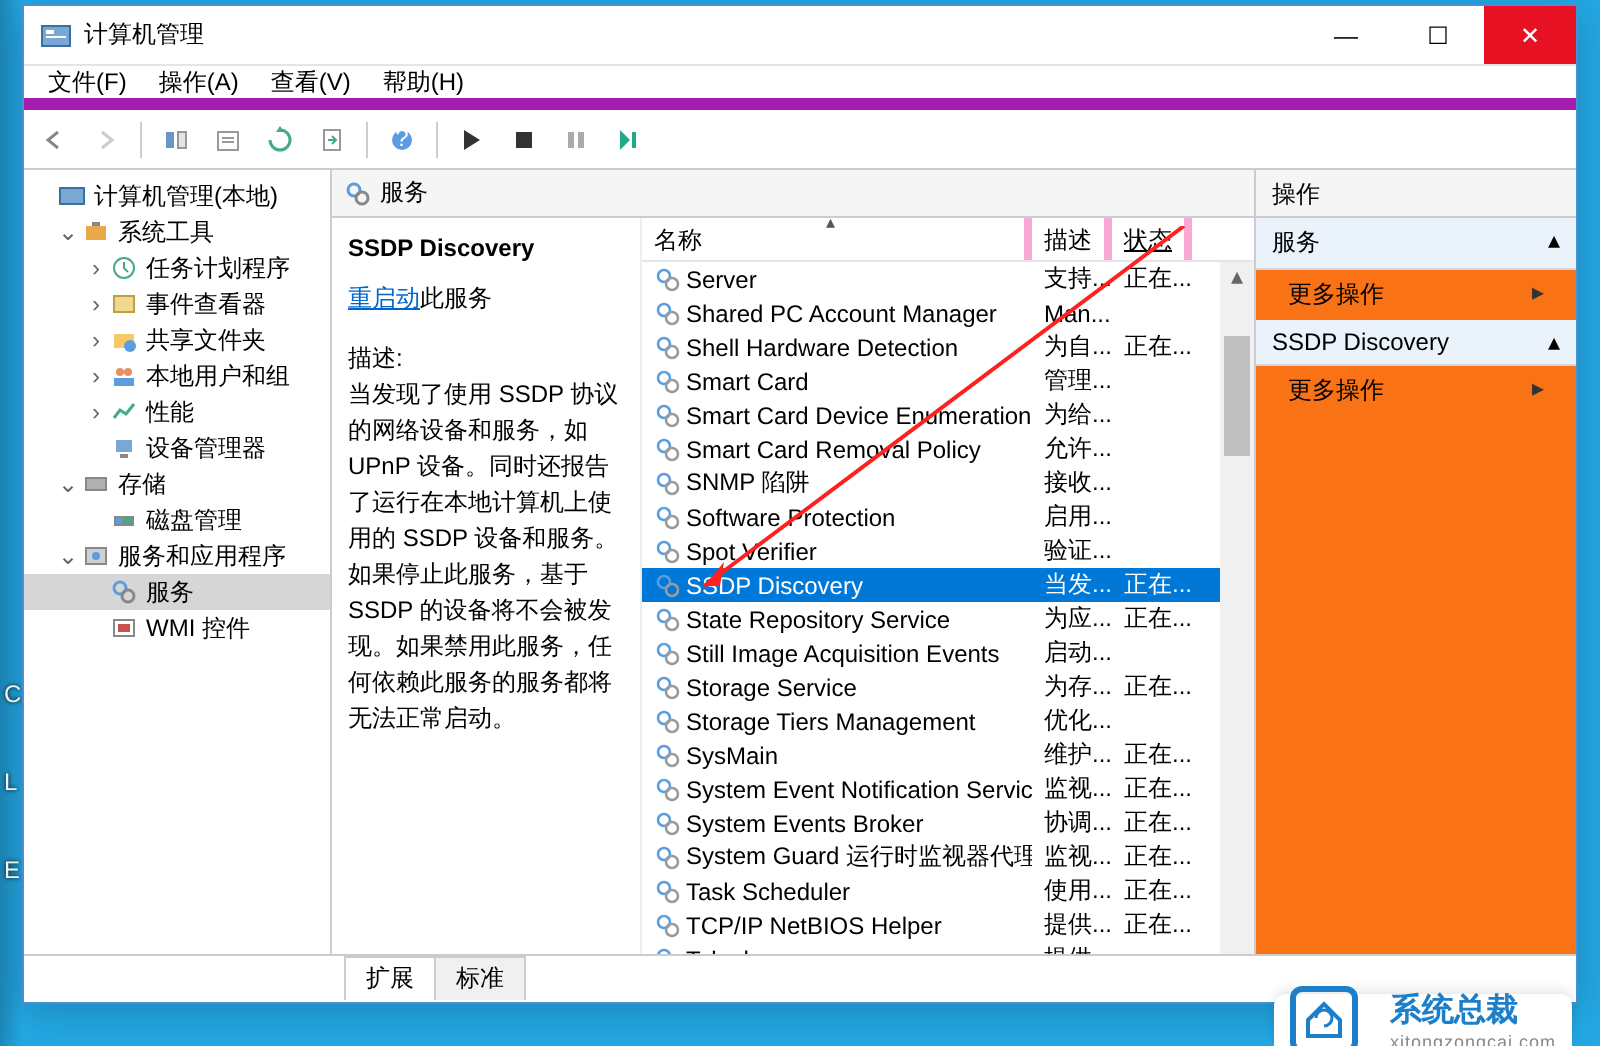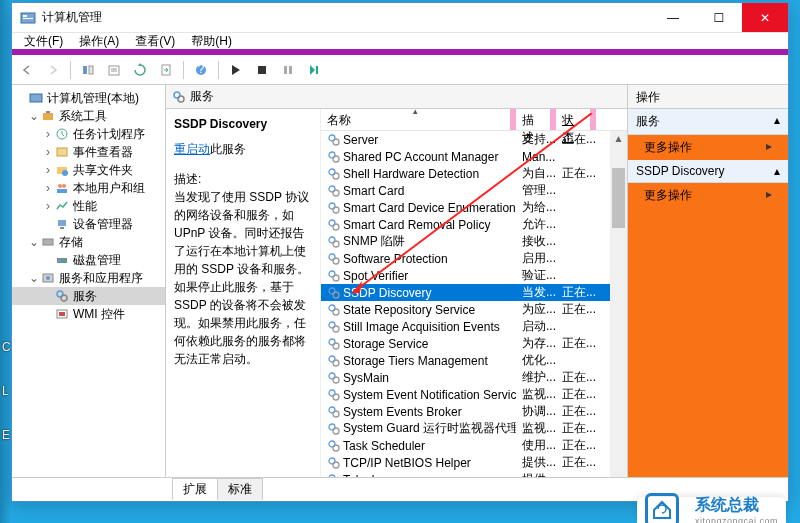--- a/index.html
+++ b/index.html
@@ -39,21 +39,21 @@
 .mid-header { height: 24px; display: flex; align-items: center; background: #f5f5f5; border-bottom: 1px solid #ccc; padding: 0 6px; gap: 4px; }
 .mid-content { flex: 1; display: flex; position: relative; overflow: hidden; }
 
 .detail-pane { width: 155px; padding: 8px; border-right: 1px solid #eee; }
 .detail-pane h2 { font-size: 12px; font-weight: bold; margin-bottom: 10px; }
 .detail-pane a { color: #0066cc; text-decoration: underline; display: inline; }
 .detail-pane .desc { margin-top: 12px; line-height: 1.5; }
 
 .list-pane { flex: 1; position: relative; overflow: hidden; }
 .list-header { display: flex; height: 22px; border-bottom: 1px solid #e5e5e5; background: #fff; position: relative; }
-.list-header .col { padding: 3px 6px; border-right: 6px solid #f9a8d4; }
+.list-header .col { padding: 3px 6px; border-right: 4px solid #f9a8d4; }
 .col-name { width: 195px; }
 .col-desc { width: 40px; }
 .col-stat { width: 40px; text-decoration: underline; }
 .list-body { overflow-y: auto; height: calc(100% - 22px); }
 .list-row { display: flex; height: 17px; align-items: center; }
 .list-row.selected { background: #0078d7; color: #fff; }
 .list-row .cell { padding: 0 6px; overflow: hidden; white-space: nowrap; }
 .list-row .gear { width: 14px; height: 14px; margin-right: 2px; flex-shrink: 0; }
 .list-row .cname { display: flex; align-items: center; width: 195px; }
 .list-row .cdesc { width: 40px; }

